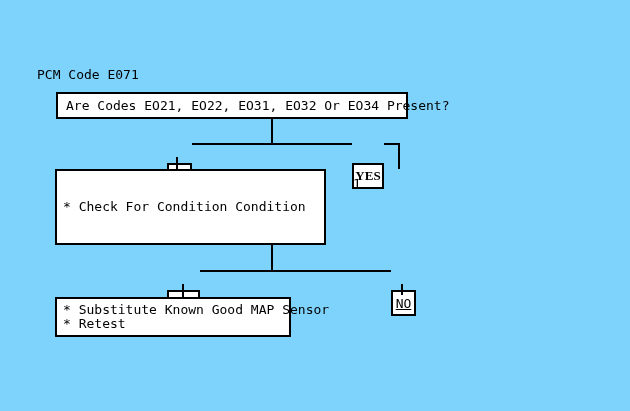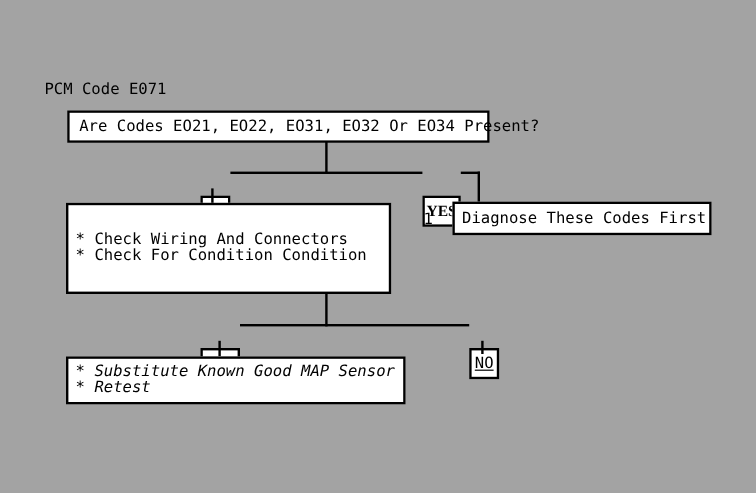--- a/index.html
+++ b/index.html
@@ -4,21 +4,21 @@
 <style>
   html, body {
     margin: 0;
     padding: 0;
     background: #ffffff;
   }
   .canvas {
     position: relative;
     width: 630px;
     height: 411px;
-    background: #a3a3a3;
+    background: #7dd3fc;
     font-family: "DejaVu Sans Mono", "Liberation Mono", monospace;
     font-size: 13px;
     color: #000000;
     overflow: hidden;
   }
   .box {
     position: absolute;
     box-sizing: border-box;
     border: 2px solid #000000;
     background: #ffffff;
@@ -64,44 +64,42 @@
 
   <div class="box center" style="left:352px; top:131px; width:32px; height:26px;">
     <span class="b">YES</span>
   </div>
 
   <div class="line" style="left:384px; top:143px; width:16px; height:2px;"></div>
   <div class="line" style="left:398px; top:143px; width:2px; height:26px;"></div>
 
   <div class="lbl" style="left:353px; top:176px;">1</div>
 
-  <div class="box" style="left:377px; top:168px; width:216px; height:28px; padding-left:6px;">Diagnose These Codes First</div>
 
   <div class="line" style="left:176px; top:157px; width:2px; height:13px;"></div>
 
   <div class="box multi" style="left:55px; top:169px; width:271px; height:76px; padding-left:6px;">
-    <div>* Check Wiring And Connectors</div>
     <div>* Check For Condition Condition</div>
   </div>
 
   <div class="line" style="left:271px; top:244px; width:2px; height:28px;"></div>
 
   <div class="line" style="left:200px; top:270px; width:191px; height:2px;"></div>
 
   <div class="box center" style="left:167px; top:258px; width:33px; height:26px;">
     <span class="b">YES</span>
   </div>
 
   <div class="box center" style="left:391px; top:258px; width:25px; height:26px;">
     <span class="u">NO</span>
   </div>
 
   <div class="line" style="left:182px; top:284px; width:2px; height:13px;"></div>
 
-  <div class="box multi" style="left:55px; top:297px; width:283px; height:40px; padding-left:6px;font-style:italic;">
+  <div class="box multi" style="left:55px; top:297px; width:236px; height:40px; padding-left:6px;">
     <div>* Substitute Known Good MAP Sensor</div>
     <div>* Retest</div>
   </div>
 
   <div class="line" style="left:401px; top:284px; width:2px; height:11px;"></div>
 
 
 </div>
 
 </body></html>

